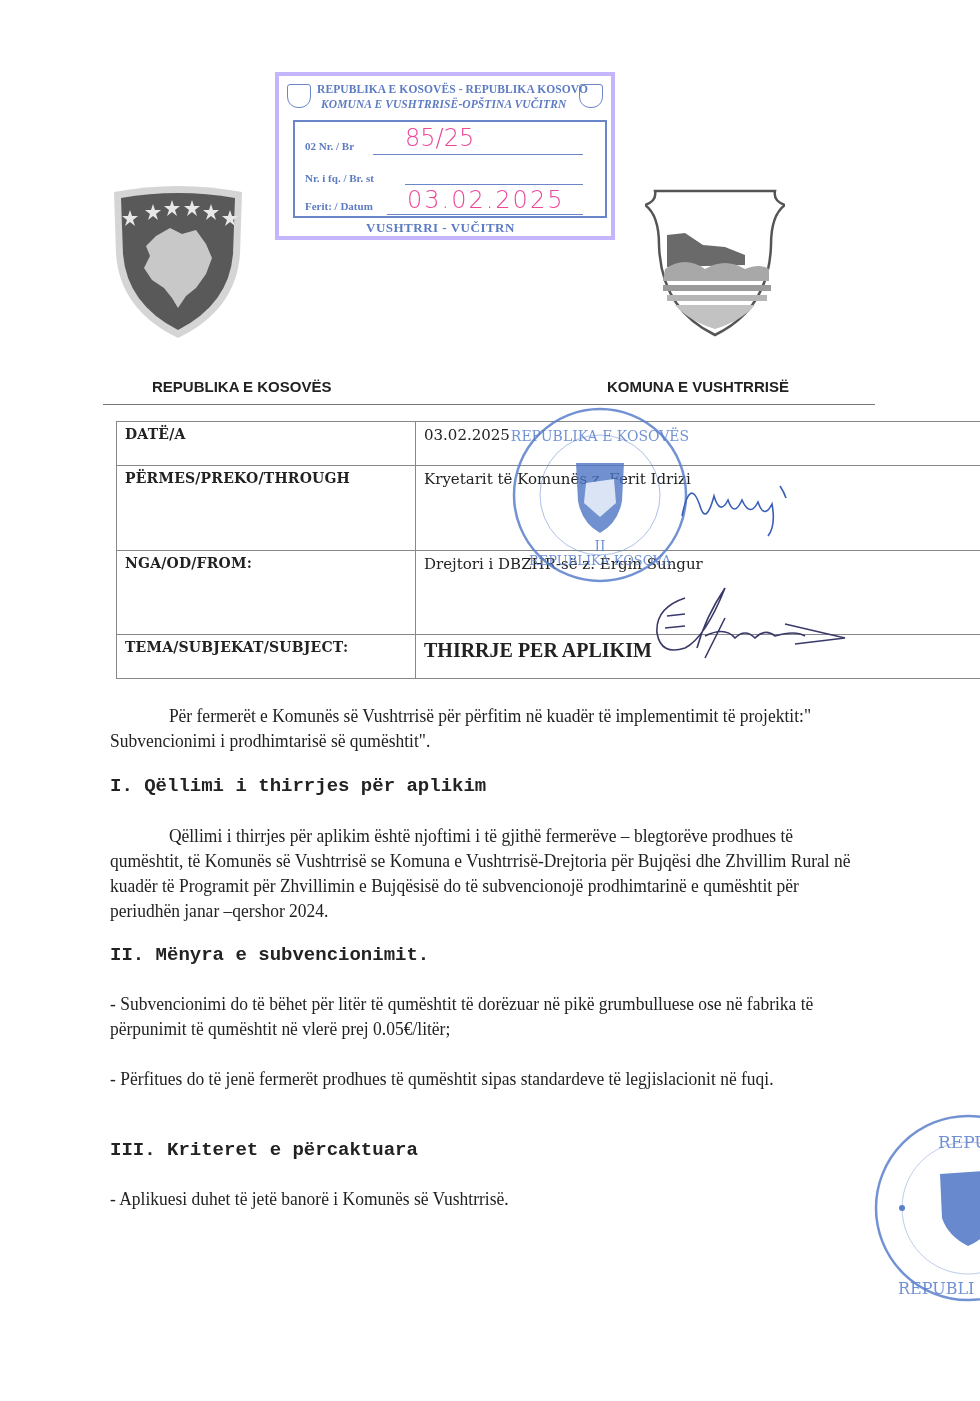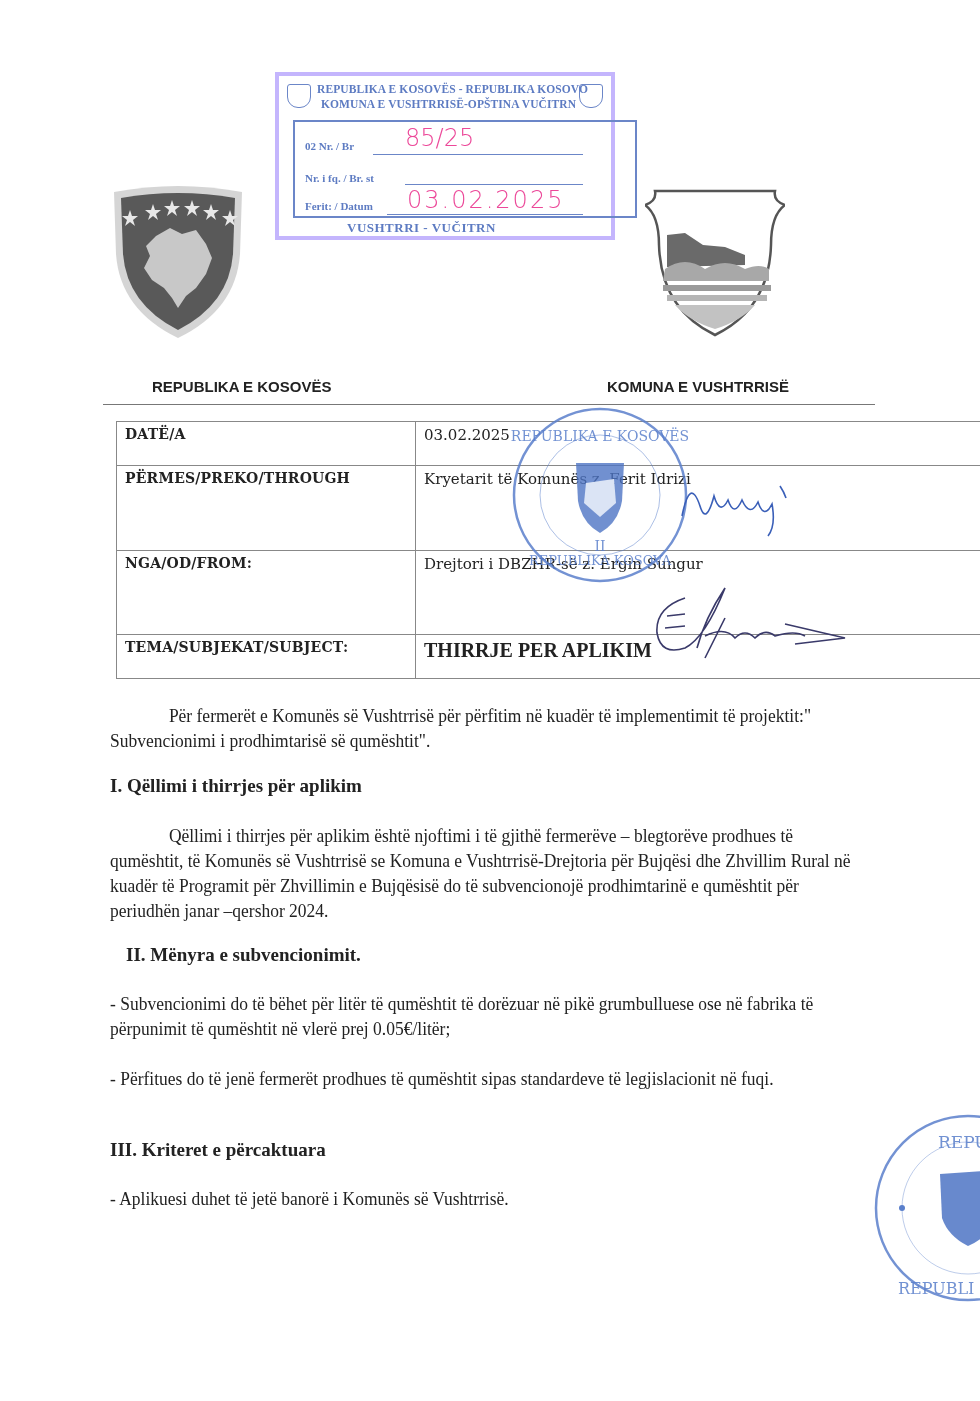--- a/index.html
+++ b/index.html
@@ -1,49 +1,49 @@
 <!DOCTYPE html>
 <html><head>
 <meta charset="utf-8">
 <style>
   html,body{margin:0;padding:0;background:#fff;}
   body{width:980px;height:1401px;position:relative;overflow:hidden;font-family:"Liberation Serif",serif;color:#222;}
   .abs{position:absolute;}
   
   .reg-stamp{left:275px;top:72px;width:340px;height:168px;border:4px solid #c4b5fd;color:#5d7bc2;box-sizing:border-box;}
   .reg-head{position:absolute;left:38px;top:6px;font-size:11.5px;font-weight:bold;line-height:15px;letter-spacing:0.1px;font-family:"Liberation Serif",serif;}
-  .reg-inner{position:absolute;left:14px;top:44px;width:344px;height:98px;border:2px solid #6b86c8;box-sizing:border-box;}
+  .reg-inner{position:absolute;left:14px;top:44px;width:314px;height:98px;border:2px solid #6b86c8;box-sizing:border-box;}
   .reg-row{position:absolute;left:10px;font-size:11px;font-weight:bold;}
   .reg-line{position:absolute;border-bottom:1.5px solid #6b86c8;}
   .reg-hand{position:absolute;font-family:"DejaVu Sans",sans-serif;color:#ec4899;font-size:24px;font-weight:300;}
-  .reg-foot{position:absolute;left:68px;top:144px;font-size:13px;font-weight:bold;letter-spacing:0.5px;}
+  .reg-foot{position:absolute;left:87px;top:144px;font-size:13px;font-weight:bold;letter-spacing:0.5px;}
   .mini-shield{position:absolute;width:22px;height:22px;border:1.5px solid #6b86c8;border-radius:3px 3px 11px 11px;}
   
   .hdr{font-family:"Liberation Sans",sans-serif;font-weight:bold;font-size:15px;color:#222;}
   .hr{left:103px;top:404px;width:772px;border-top:1.5px solid #777;}
   
   table.meta{position:absolute;left:116px;top:421px;width:922px;border-collapse:collapse;}
   table.meta td{border:1.5px solid #888;vertical-align:top;padding:4px 8px;font-size:15.5px;}
   table.meta td.k{width:282px;font-family:"DejaVu Serif",serif;font-weight:bold;font-size:14px;letter-spacing:0.2px;}
   table.meta td.v{font-family:"DejaVu Serif",serif;font-size:15px;}
   .subj{font-family:"Liberation Serif",serif !important;font-size:20px !important;font-weight:bold;}
   
   .p{left:110px;width:760px;font-size:19px;line-height:25px;font-family:"Liberation Serif",serif;color:#222;transform:scaleX(0.92);transform-origin:left top;width:826px;}
-  .h{left:110px;font-size:19px;font-weight:bold;font-family:Liberation Serif, serif;}
+  .h{left:110px;font-size:19px;font-weight:bold;font-family:Liberation Mono, monospace;}
   .indent{text-indent:64px;}
 </style>
 </head>
 <body>
 
 <div class="abs reg-stamp">
   <div class="mini-shield" style="left:8px;top:8px;"></div>
   <div class="mini-shield" style="right:8px;top:8px;"></div>
   <div class="reg-head">
     <div>REPUBLIKA E KOSOVËS - REPUBLIKA KOSOVO</div>
-    <div style="padding-left:4px;">KOMUNA E VUSHTRRISË-OPŠTINA VUČITRN</div>
+    <div style="padding-left:4px;font-style:italic;">KOMUNA E VUSHTRRISË-OPŠTINA VUČITRN</div>
   </div>
   <div class="reg-inner">
     <div class="reg-row" style="top:18px;">02 Nr. / Br</div>
     <div class="reg-line" style="left:78px;top:32px;width:210px;"></div>
     <div class="reg-hand" style="left:110px;top:2px;">85/25</div>
     <div class="reg-row" style="top:50px;text-align:right;">Nr. i fq. / Br. st</div>
     <div class="reg-line" style="left:110px;top:62px;width:178px;"></div>
     <div class="reg-row" style="top:78px;">Ferit: / Datum</div>
     <div class="reg-line" style="left:92px;top:92px;width:196px;"></div>
     <div class="reg-hand" style="left:112px;top:64px;letter-spacing:2px;">03.02.2025</div>
@@ -124,21 +124,21 @@
   <svg width="210" height="90" viewBox="0 0 210 90">
     <path d="M40 20 Q10 30 12 55 Q16 78 40 70 Q60 60 80 10 Q60 40 52 70 M22 38 L40 36 M20 50 L40 48 M60 58 Q80 48 90 60 Q100 50 110 60 Q120 50 130 58 Q150 52 160 58 M140 46 L200 60 L150 66 M60 80 L80 40" fill="none" stroke="#3a3a6a" stroke-width="1.6"></path>
   </svg>
 </div>
 
 <div class="abs p indent" style="top:703px;">Për fermerët e Komunës së Vushtrrisë për përfitim në kuadër të implementimit të projektit:" Subvencionimi i prodhimtarisë së qumështit".</div>
 
 <div class="abs h" style="top:775px;">I. Qëllimi i thirrjes për aplikim</div>
 <div class="abs p indent" style="top:823px;">Qëllimi i thirrjes për aplikim është njoftimi i të gjithë fermerëve – blegtorëve prodhues të qumështit, të Komunës së Vushtrrisë se Komuna e Vushtrrisë-Drejtoria për Bujqësi dhe Zhvillim Rural në kuadër të Programit për Zhvillimin e Bujqësisë do të subvencionojë prodhimtarinë e qumështit për periudhën janar –qershor 2024.</div>
 
-<div class="abs h" style="top:944px;margin-left:16px;">II. Mënyra e subvencionimit.</div>
+<div class="abs h" style="top:944px;">II. Mënyra e subvencionimit.</div>
 <div class="abs p" style="top:991px;">- Subvencionimi do të bëhet për litër të qumështit të dorëzuar në pikë grumbulluese ose në fabrika të përpunimit të qumështit në vlerë prej 0.05€/litër;</div>
 <div class="abs p" style="top:1066px;">- Përfitues do të jenë fermerët prodhues të qumështit sipas standardeve të legjislacionit në fuqi.</div>
 
 <div class="abs h" style="top:1139px;">III. Kriteret e përcaktuara</div>
 <div class="abs p" style="top:1186px;">- Aplikuesi duhet të jetë banorë i Komunës së Vushtrrisë.</div>
 
 <div class="abs" style="left:868px;top:1108px;">
   <svg width="200" height="200" viewBox="0 0 200 200">
     <circle cx="100" cy="100" r="92" fill="none" stroke="#5a7fcb" stroke-width="2.5" opacity="0.85"></circle>
     <circle cx="100" cy="100" r="66" fill="none" stroke="#5a7fcb" stroke-width="1" opacity="0.4"></circle>

